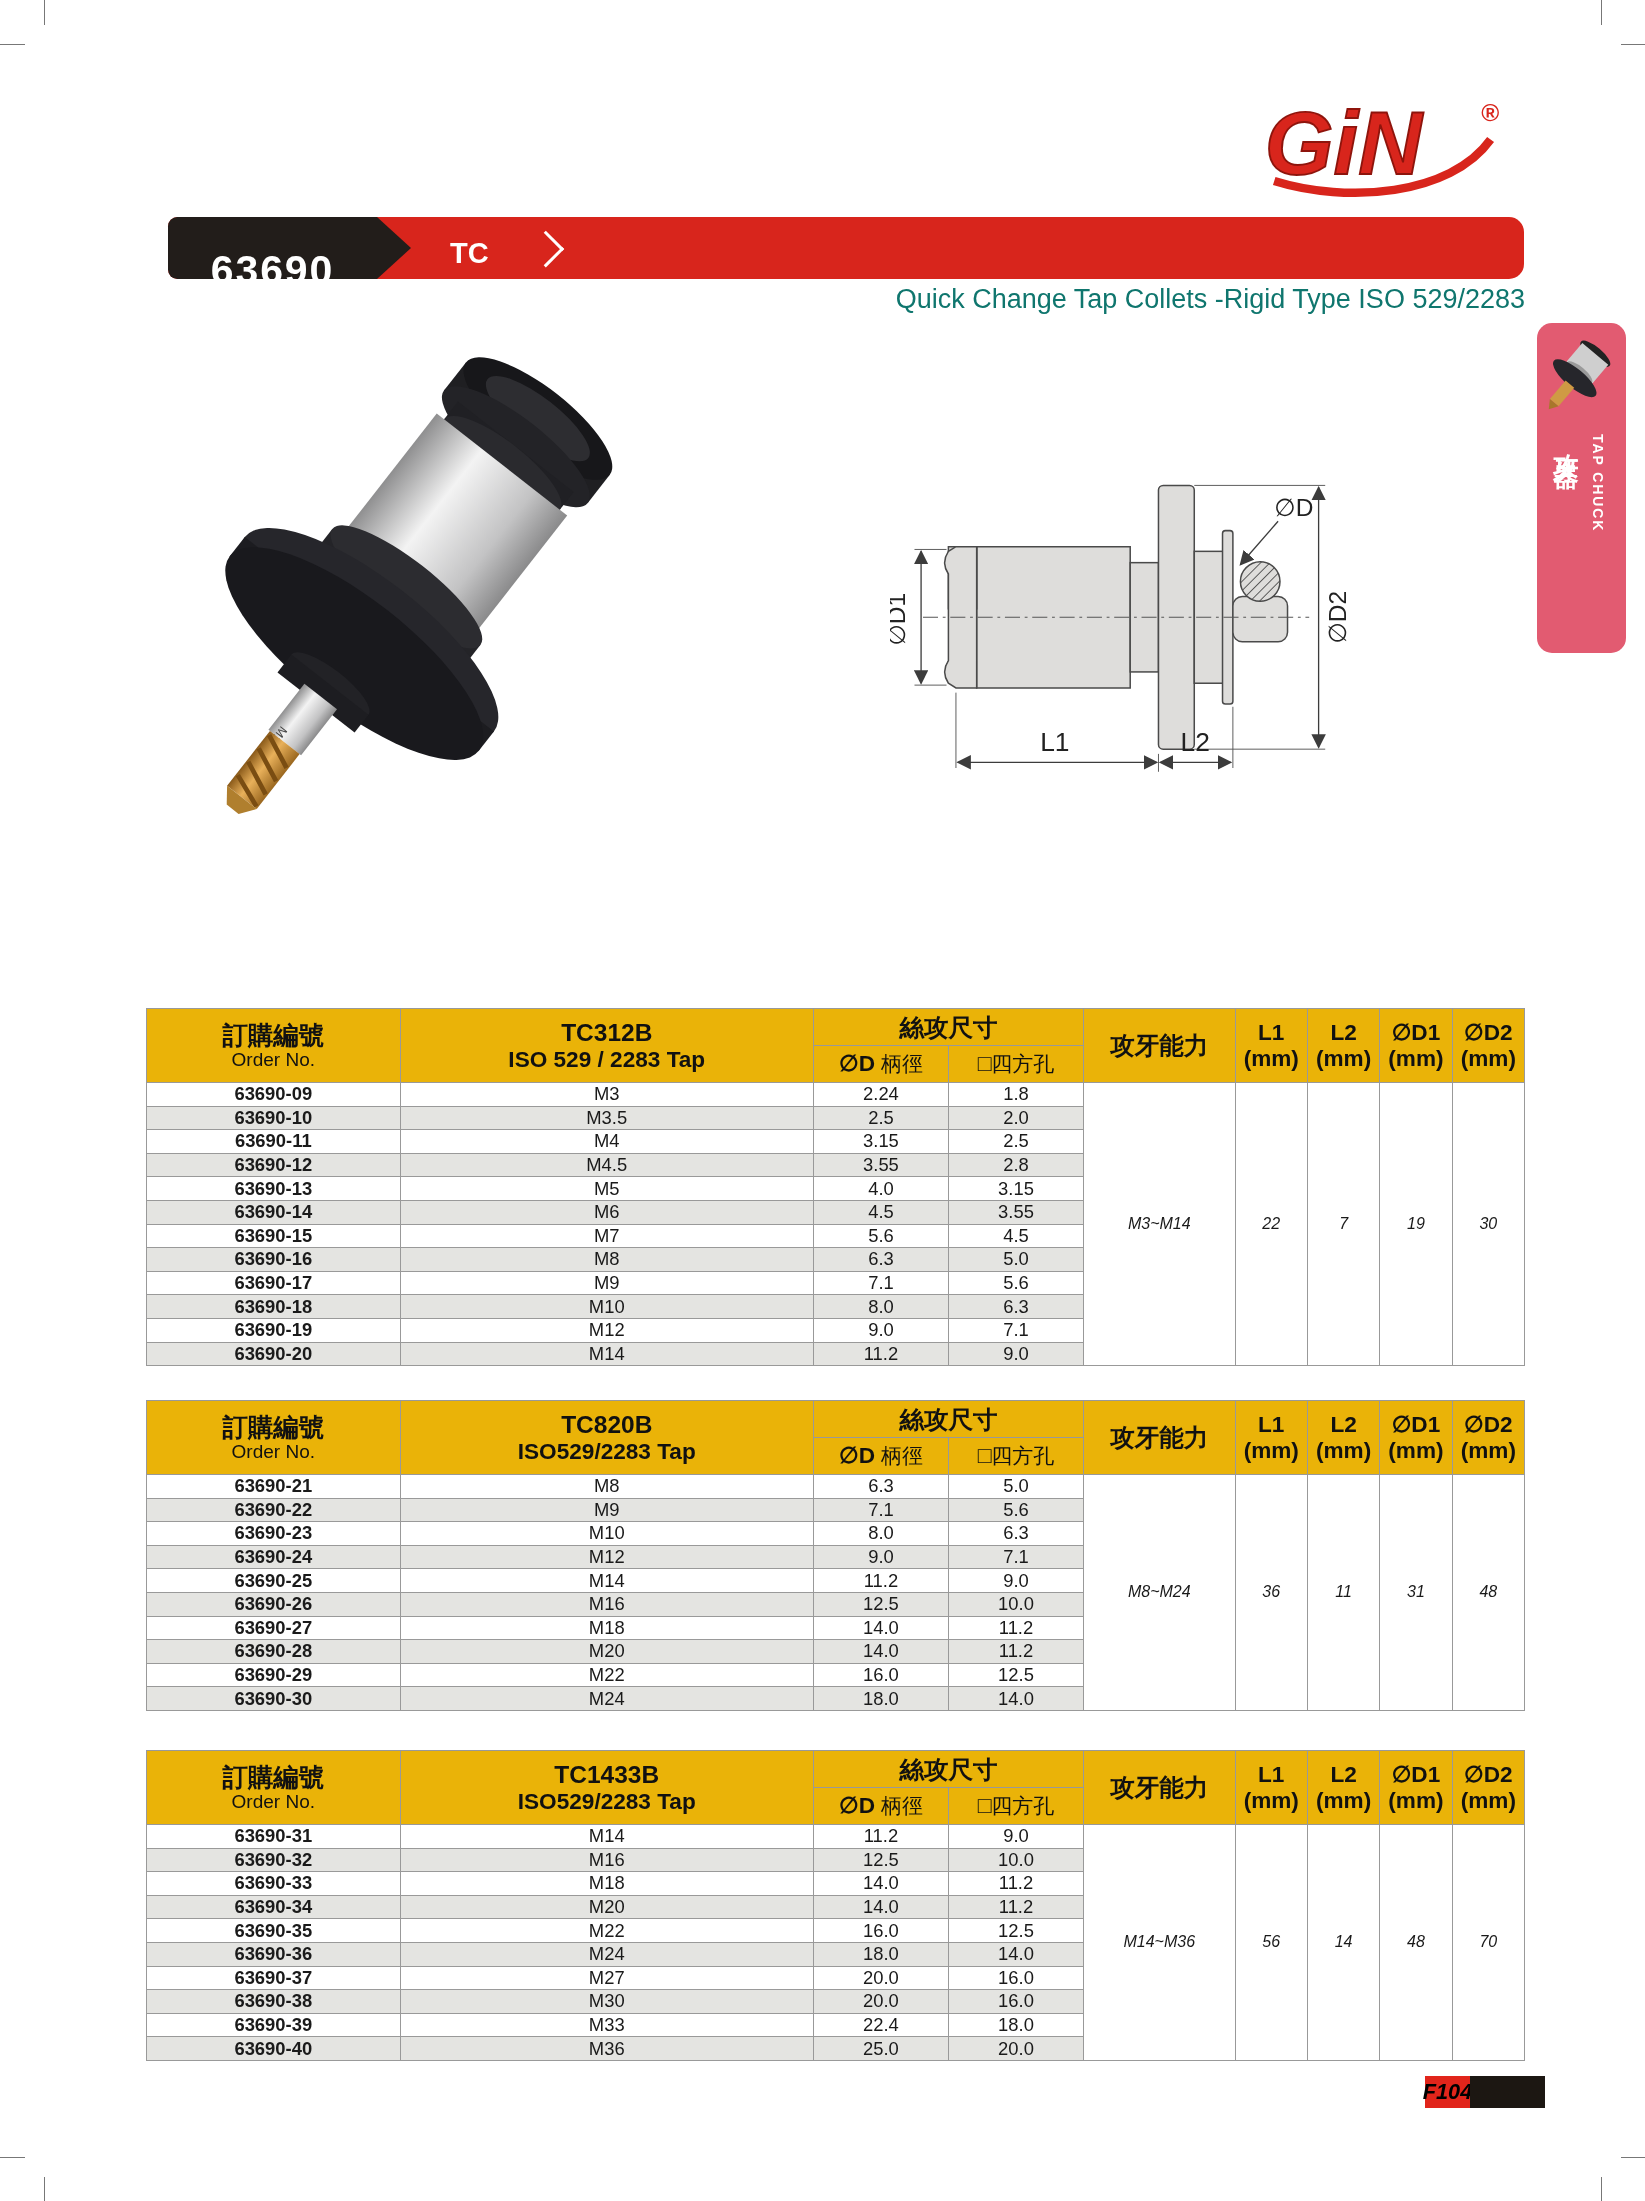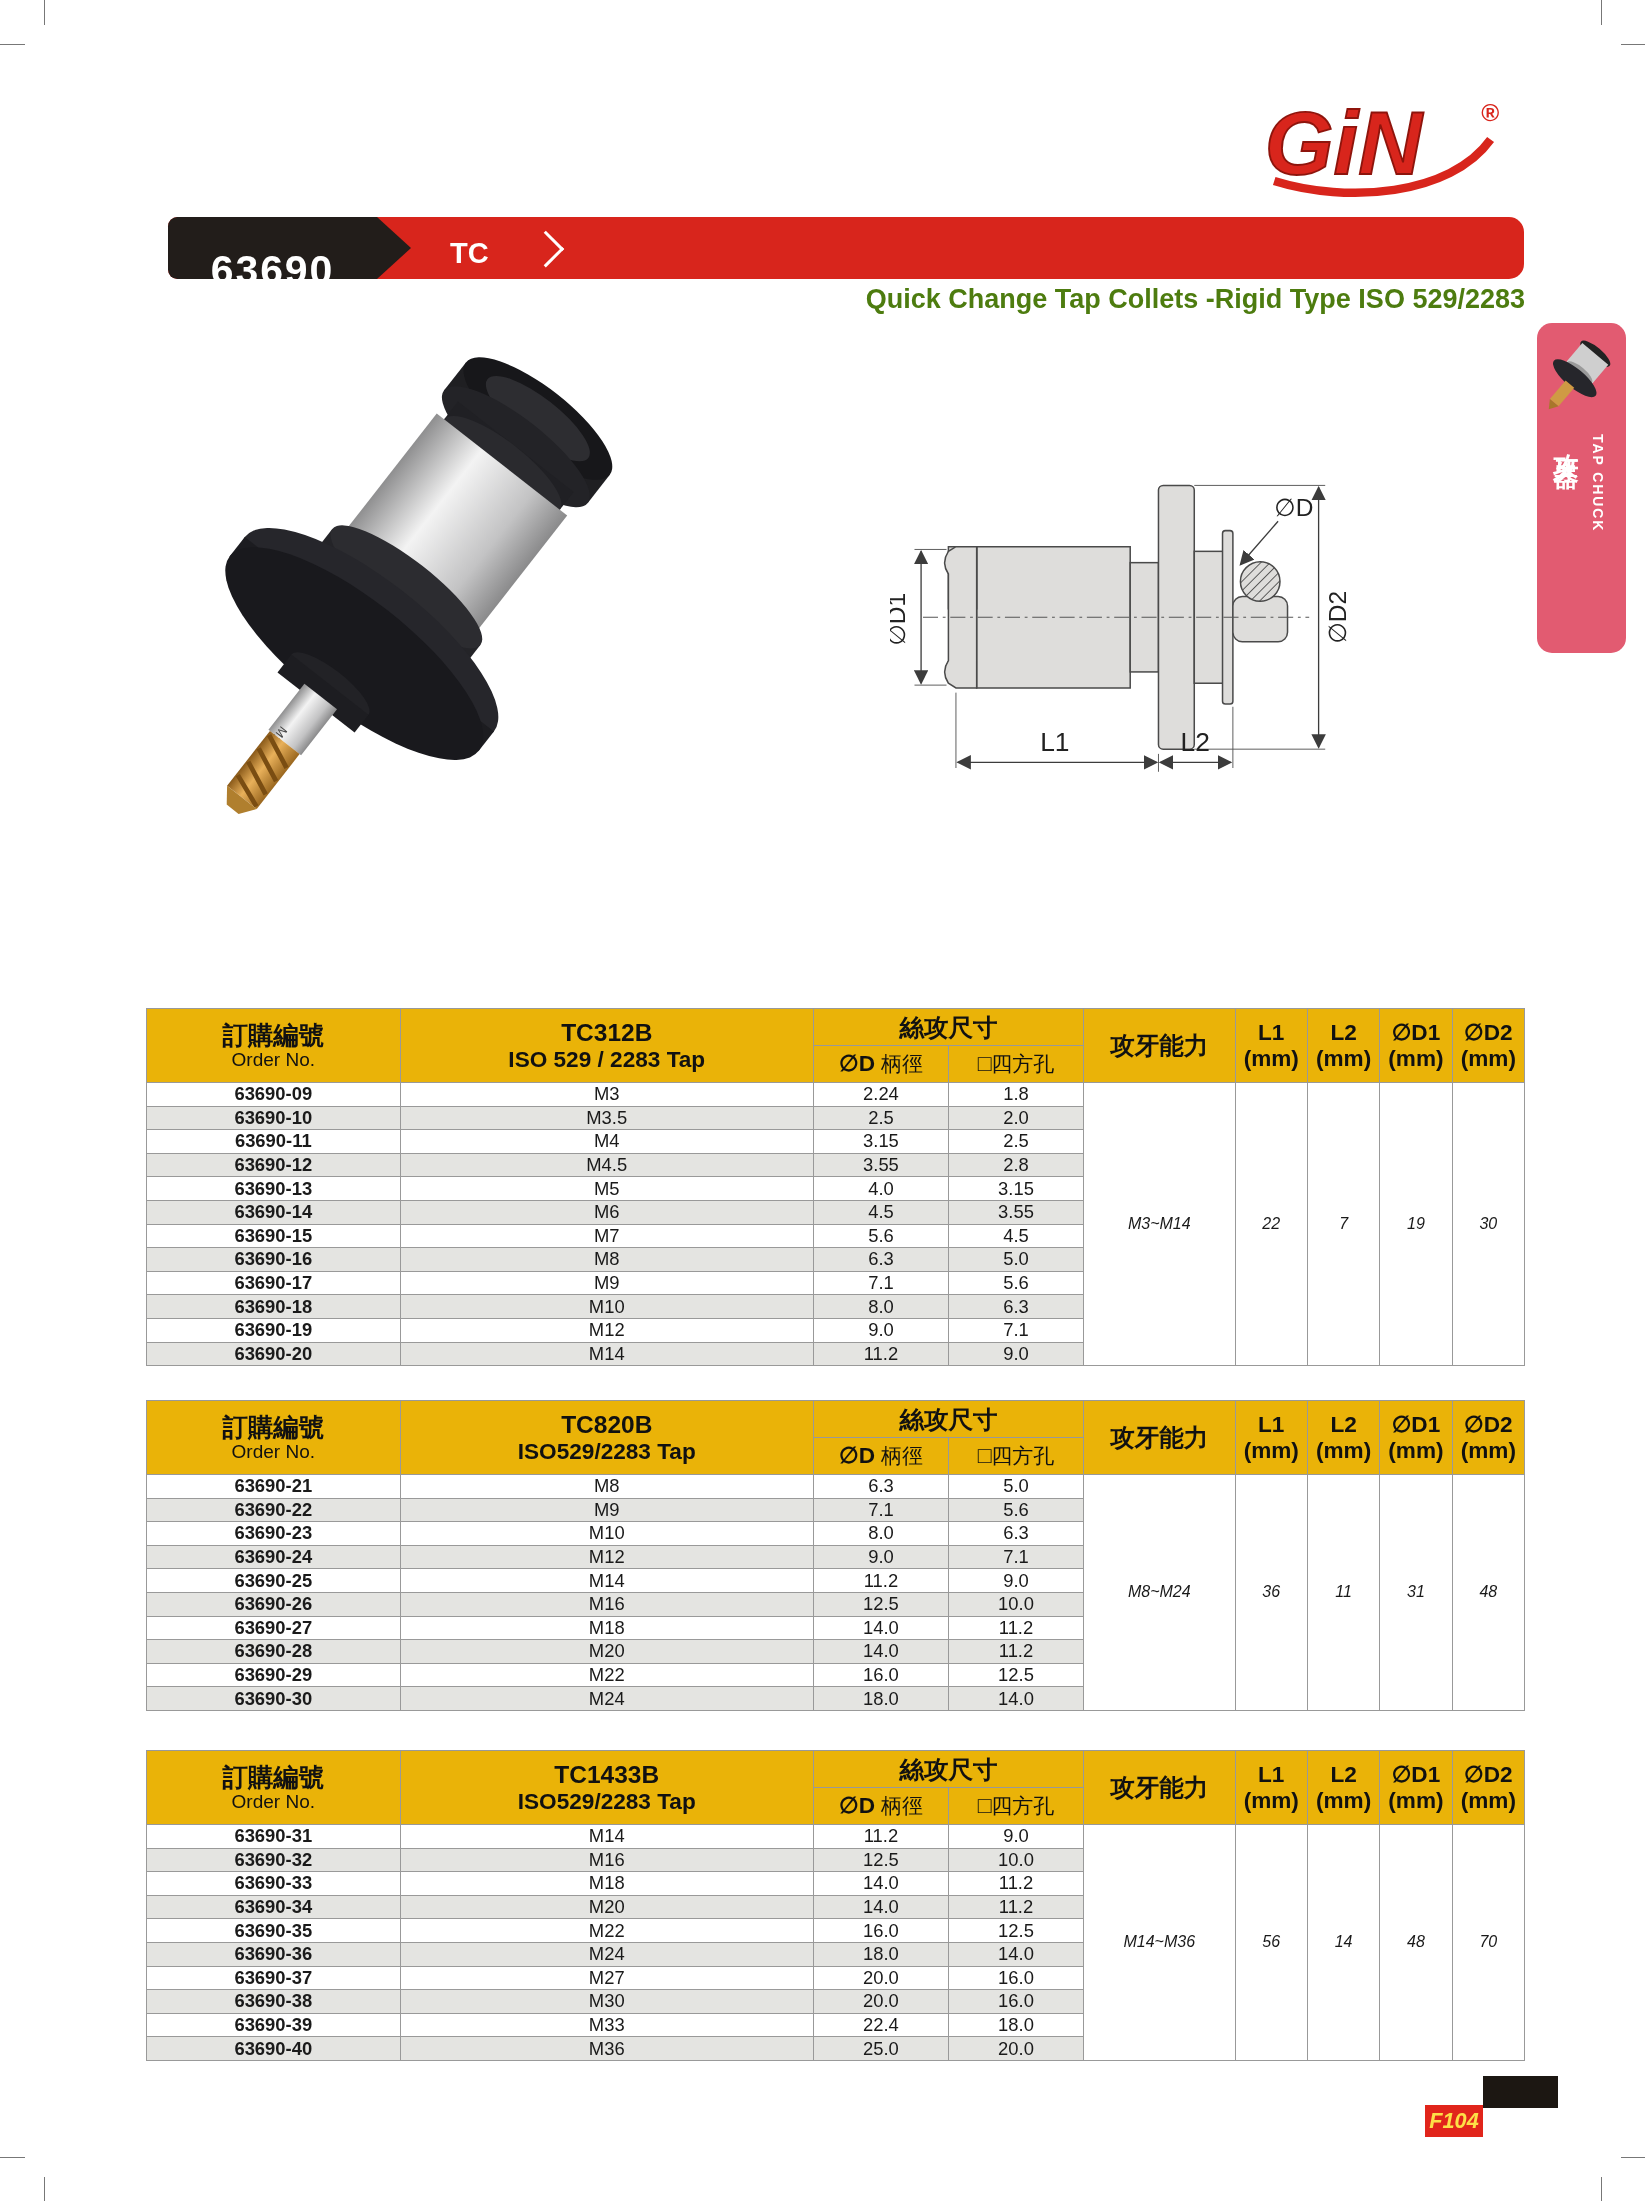--- a/index.html
+++ b/index.html
@@ -14,21 +14,21 @@
   #banner .black-arrow{position:absolute;left:209px;top:0;width:34px;height:62px;background:#221d1a;
           clip-path:polygon(0 0,100% 50%,0 100%);}
   #banner .code{color:#fff;font-size:41px;font-weight:bold;letter-spacing:1.9px;margin-top:45px;}
   #banner .series{position:absolute;left:282px;top:0;height:72px;display:flex;align-items:center;
           color:#fff;font-size:29px;font-weight:bold;}
   .chevron{position:absolute;left:365px;top:19px;width:22.6px;height:22.6px;
           border:solid #fff;border-width:3.8px 3.8px 0 0;transform:rotate(45deg);}
   #banner .title-zh{position:absolute;left:412px;top:0;height:62px;display:flex;align-items:center;
           color:#fff;font-size:37px;font-weight:bold;white-space:nowrap;}
   #subtitle{position:absolute;left:146px;top:284px;width:1379px;text-align:right;
-          font-size:27px;font-weight:bold;color:#4d7c0f;}
+          font-size:27px;font-weight:normal;color:#0f766e;}
   
   #sidetab{position:absolute;left:1537px;top:323px;width:89px;height:330px;background:#e25b71;
           border-radius:15px;}
   #sidetab .zh{position:absolute;left:13px;top:111px;color:#fff;font-size:25.4px;font-weight:bold;
           writing-mode:vertical-rl;text-orientation:upright;letter-spacing:5.6px;}
   #sidetab .en{position:absolute;left:53px;top:111px;color:#fff;font-size:14px;font-weight:bold;
           writing-mode:vertical-rl;letter-spacing:1.9px;}
   #sidetab svg{position:absolute;left:11.3px;top:9.4px;}
   
   .tblwrap{position:absolute;left:146px;width:1379px;}
@@ -49,22 +49,22 @@
   .hcap{font-size:24.5px;}
   .hdim{font-size:22.6px;line-height:25.4px;}
   tbody td{height:22.6px;font-size:18.4px;color:#1a1a1a;}
   tbody td.c0{font-weight:bold;}
   tbody tr:nth-child(even) td:not(.merged){background:#e4e4e1;}
   tbody td.merged{background:#fff;font-size:16px;font-style:italic;}
   
   #note{position:absolute;left:146px;top:2049px;width:1379px;text-align:right;
         font-size:28px;font-weight:bold;color:#111;}
   #badge{position:absolute;left:1425px;top:2076px;height:32px;display:flex;}
-  #badge .red{background:#e1251b;color:#fde047;font-weight:bold;font-size:21.7px;width:58px;height:32px;
-        display:flex;align-items:center;justify-content:center;font-style:italic;margin-top:29px;}
+  #badge .red{background:#e1251b;color:#000000;font-weight:bold;font-size:21.7px;width:45px;height:32px;
+        display:flex;align-items:center;justify-content:center;font-style:italic;}
   #badge .blk{background:#1c1712;width:75px;height:32px;}
   #logo{position:absolute;left:1257px;top:85px;}
   #photo{position:absolute;left:155px;top:325px;}
   #diagram{position:absolute;left:890px;top:457px;}
 </style>
 </head>
 <body>
 
 <div id="page">
 

